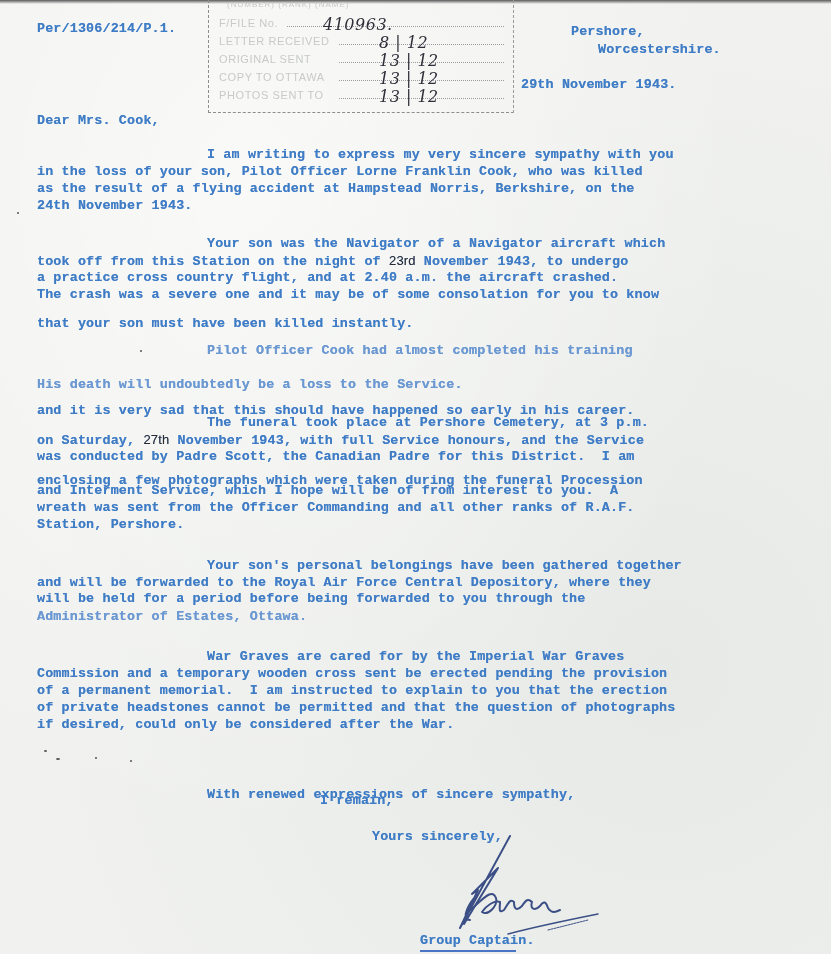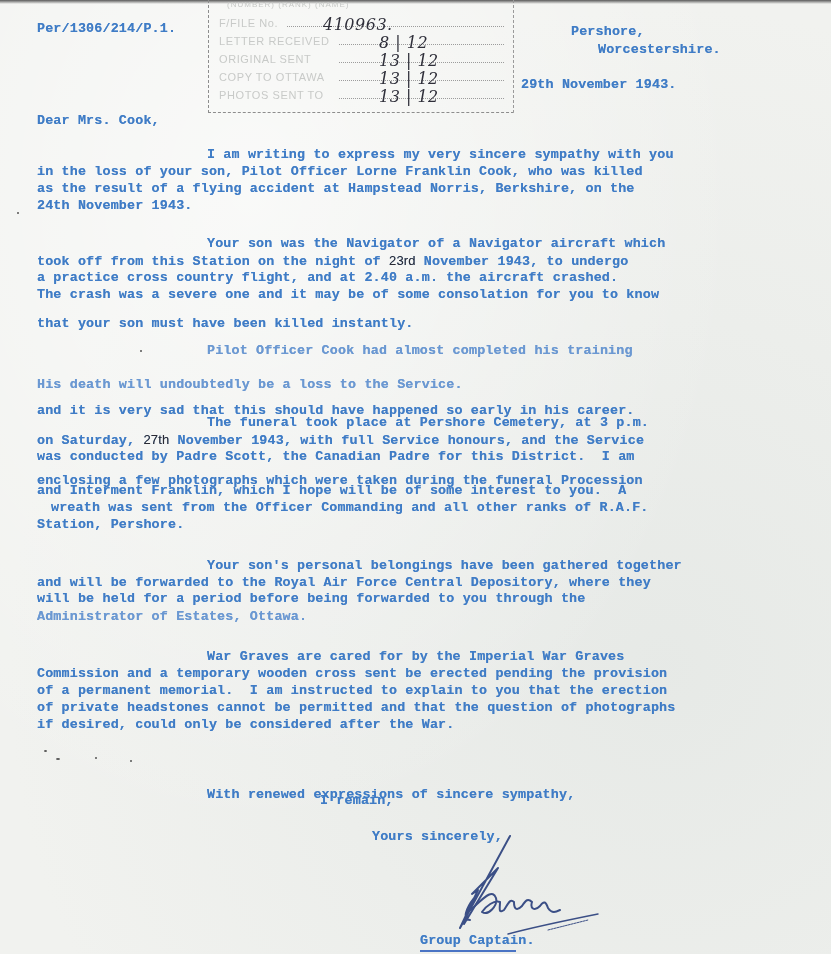--- a/index.html
+++ b/index.html
@@ -106,22 +106,22 @@
     <div class="typed faint" style="left:207px; top:343px;">Pilot Officer Cook had almost completed his training</div>
     <div class="typed" style="left:37px; top:360px;margin-top:43px;">and it is very sad that this should have happened so early in his career.</div>
     <div class="typed faint" style="left:37px; top:377px;">His death will undoubtedly be a loss to the Service.</div>
   </div>
 
   <div>
     <div class="typed" style="left:207px; top:415px;">The funeral took place at Pershore Cemetery, at 3 p.m.</div>
     <div class="typed" style="left:37px; top:432px;"><span>on Saturday, </span><span class="superimpose">27th</span><span> November 1943, with full Service honours, and the Service</span></div>
     <div class="typed" style="left:37px; top:449px;text-align:center;">was conducted by Padre Scott, the Canadian Padre for this District.  I am</div>
     <div class="typed" style="left:37px; top:473px;">enclosing a few photographs which were taken during the funeral Procession</div>
-    <div class="typed" style="left:37px; top:483px;">and Interment Franklin, which I hope will be of some interest to you.  A</div>
-    <div class="typed" style="left:37px; top:500px;margin-left:14px;">wreath was sent from the Officer Commanding and all other ranks of R.A.F.</div>
+    <div class="typed" style="left:37px; top:483px;">and Interment Service, which I hope will be of from interest to you.  A</div>
+    <div class="typed" style="left:37px; top:500px;">wreath was sent from the Officer Commanding and all other ranks of R.A.F.</div>
     <div class="typed" style="left:37px; top:517px;">Station, Pershore.</div>
   </div>
 
   <div>
     <div class="typed" style="left:207px; top:558px;">Your son's personal belongings have been gathered together</div>
     <div class="typed" style="left:37px; top:575px;">and will be forwarded to the Royal Air Force Central Depository, where they</div>
     <div class="typed" style="left:37px; top:576px;margin-top:15px;">will be held for a period before being forwarded to you through the</div>
     <div class="typed faint" style="left:37px; top:609px;">Administrator of Estates, Ottawa.</div>
   </div>
 

